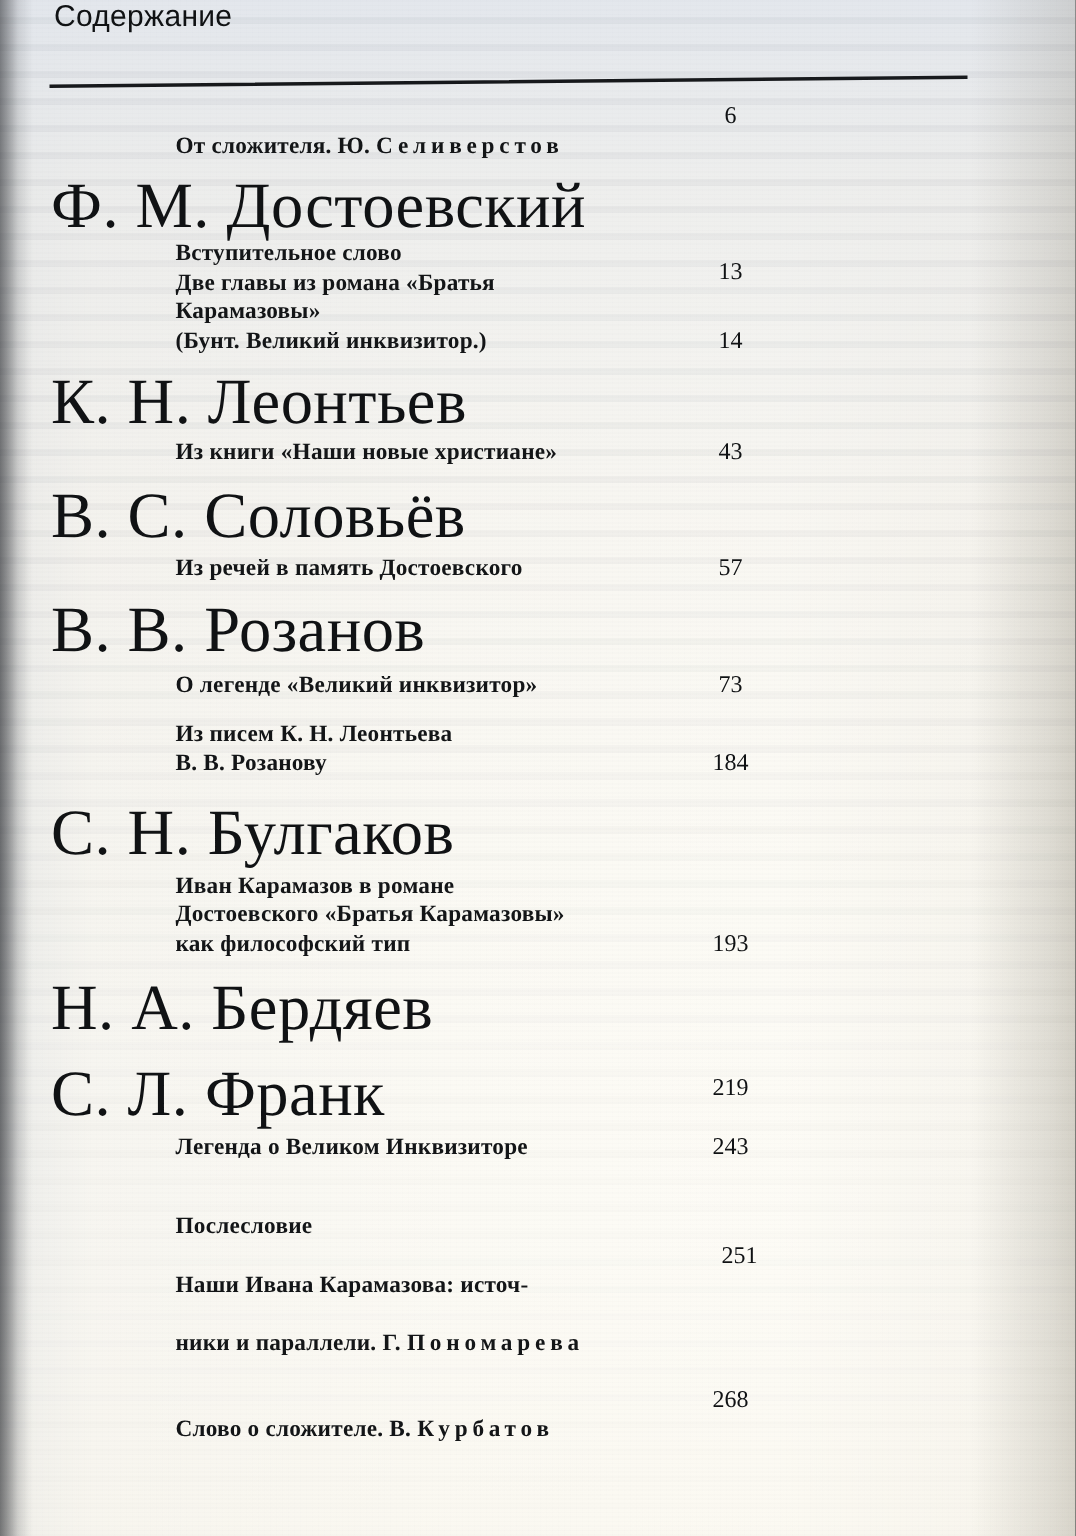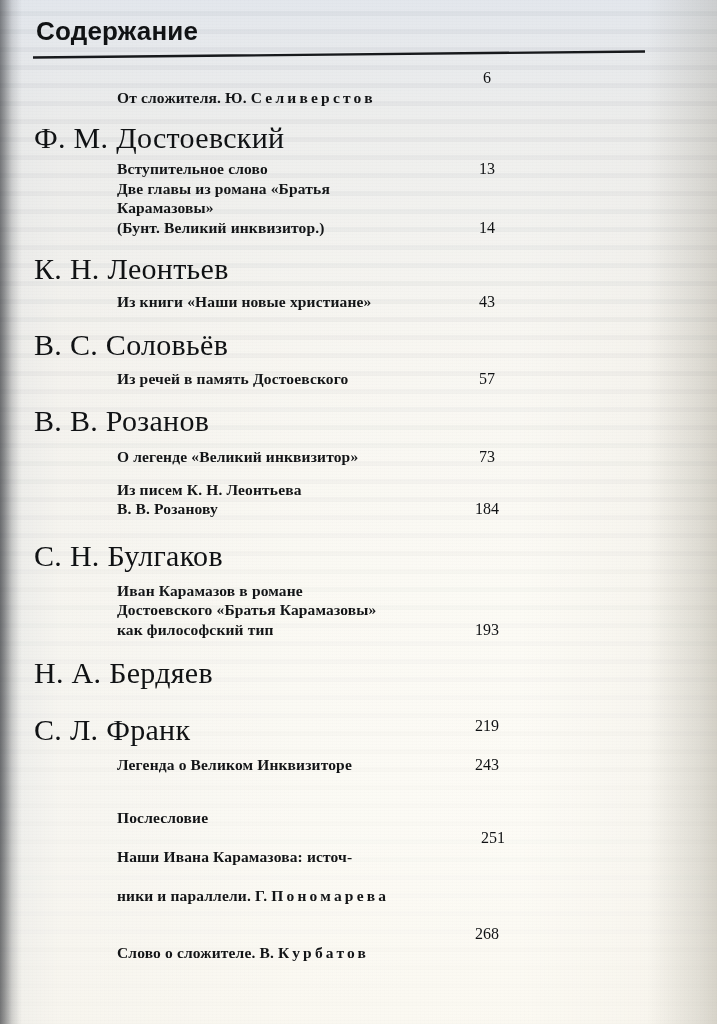--- a/index.html
+++ b/index.html
@@ -95,24 +95,24 @@
   .content {
     position: absolute;
     inset: 0;
     z-index: 3;
   }
 
   
   .toc-title {
     position: absolute;
     left: 36px;
-    top: 16px;
+    top: 0;
     font-family: "Liberation Sans", "DejaVu Sans", sans-serif;
-    font-weight: bold;
-    font-size: 26px;
+    font-weight: normal;
+    font-size: 20px;
     letter-spacing: 0.2px;
     color: #101214;
   }
 
   .rule {
     position: absolute;
     left: 33px;
     top: 50px;
     width: 612px;
     height: 12px;
@@ -125,21 +125,21 @@
     left: 0;
     top: 64px;
     width: 717px;
   }
 
   .section { position: relative; }
 
   .author {
     font-family: "Liberation Serif", "DejaVu Serif", serif;
     font-weight: normal;
-    font-size: 30px;
+    font-size: 43px;
     line-height: 38px;
     letter-spacing: 0.3px;
     color: #101214;
     margin-left: 34px;
     white-space: nowrap;
   }
 
   .entry {
     position: relative;
     display: block;
@@ -204,21 +204,21 @@
           </span>
           <span class="entry-page" style="top:0px;">6</span>
         </div>
       </div>
 
       <div class="section">
         <div class="author" style="margin-top:12px;">Ф. М. Достоевский</div>
 
         <div class="entry" style="margin-top:2px;">
           <span class="entry-title">Вступительное слово</span>
-          <span class="entry-page" style="top:0px;font-family:Liberation Serif, serif;">13</span>
+          <span class="entry-page" style="top:13px;font-family:Liberation Serif, serif;">13</span>
         </div>
 
         <div class="entry" style="margin-top:0px;">
           <span class="entry-title">Две главы из романа «Братья
 Карамазовы»
 (Бунт. Великий инквизитор.)</span>
           <span class="entry-page" style="top:39px;">14</span>
         </div>
       </div>
 

